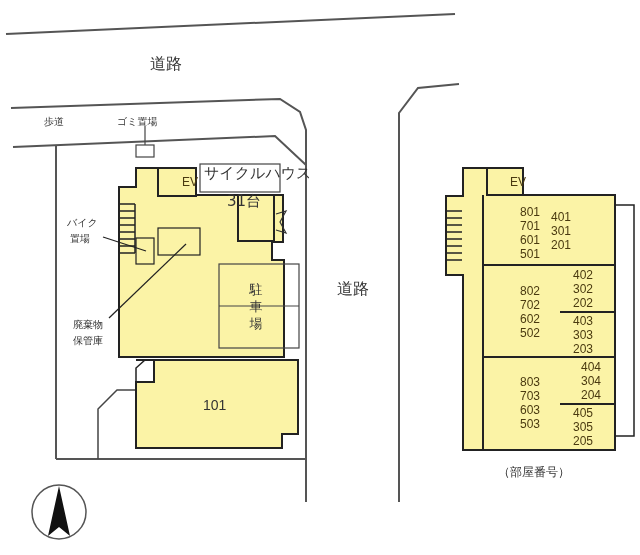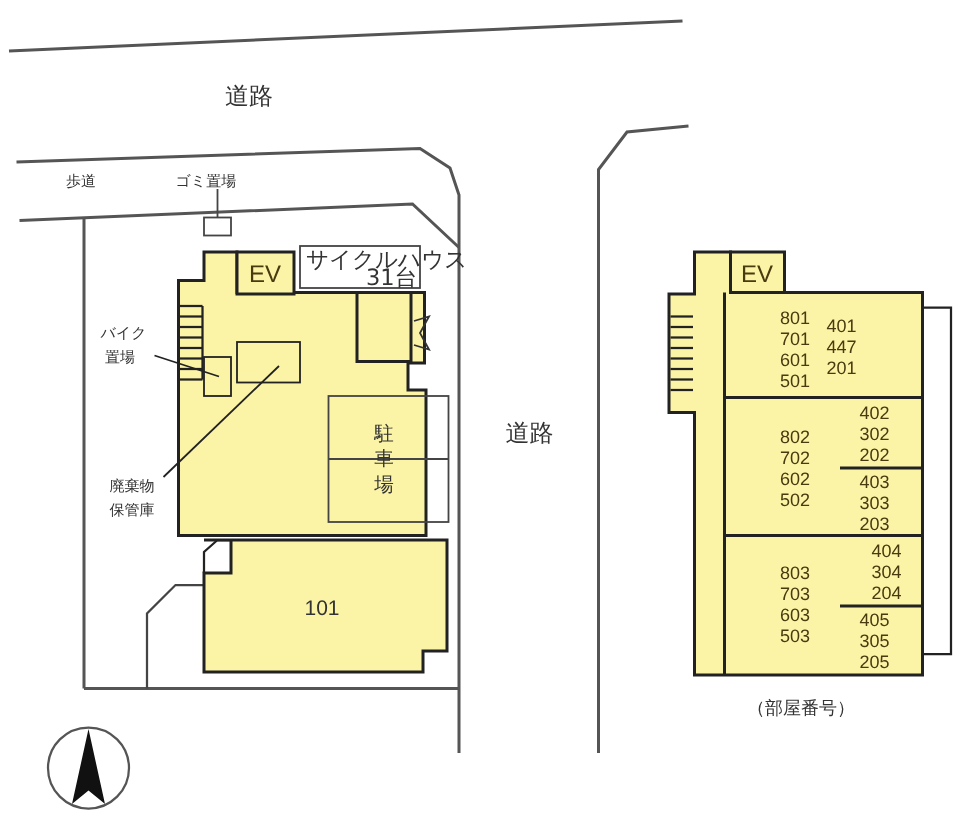--- a/index.html
+++ b/index.html
@@ -4,21 +4,21 @@
 <style>
   html, body { margin:0; padding:0; background:#ffffff; }
   body { width:640px; height:555px; position:relative; overflow:hidden;
          font-family:"DejaVu Sans", "Liberation Sans", sans-serif; color:#333; }
   svg { position:absolute; left:0; top:0; }
   .lbl { position:absolute; white-space:nowrap; line-height:1; color:#333; }
   .lbl-road { font-size:16px; }
   .lbl-sm { font-size:10px; }
   .lbl-xs { font-size:15px; }
   .unit { position:absolute; font-family:Liberation Sans, sans-serif; font-size:12px; line-height:14px; color:#4a3a10; text-align:center; }
-  .ev { position:absolute; font-family:"Liberation Sans", sans-serif; font-size:16px; color:#4a3a10; }
+  .ev { position:absolute; font-family:"Liberation Sans", sans-serif; font-size:12px; color:#4a3a10;margin-left:16px; }
   .big { position:absolute; font-family:"Liberation Sans", sans-serif; font-size:14px; color:#333; }
   .vert { position:absolute; font-size:13px; line-height:17px; width:16px; text-align:center; color:#333; }
 </style>
 </head>
 <body>
 
 <svg width="640" height="555" viewBox="0 0 640 555">
 
   <line x1="6" y1="34" x2="455" y2="14" stroke="#555" stroke-width="2"></line>
 
@@ -93,21 +93,21 @@
     <circle cx="59" cy="512" r="27" fill="#fff" stroke="#555" stroke-width="1.5"></circle>
     <polygon points="59,486 48,536 59,527 70,536" fill="#111"></polygon>
   </g>
 </svg>
 
 <div class="lbl lbl-road" style="left:150px;top:56px;">道路</div>
 <div class="lbl lbl-road" style="left:337px;top:281px;">道路</div>
 <div class="lbl lbl-sm" style="left:44px;top:117px;">歩道</div>
 <div class="lbl lbl-sm" style="left:117px;top:117px;">ゴミ置場</div>
 <div class="lbl lbl-xs" style="left:204px;top:166px;">サイクルハウス</div>
-<div class="lbl lbl-xs" style="left:227px;top:178px;margin-left:17px;">31台</div>
+<div class="lbl lbl-xs" style="left:227px;top:194px;">31台</div>
 <div class="ev" style="left:166px;top:175px;">EV</div>
 <div class="ev" style="left:494px;top:175px;">EV</div>
 <div class="lbl lbl-sm" style="left:67px;top:218px;">バイク</div>
 <div class="lbl lbl-sm" style="left:70px;top:234px;">置場</div>
 <div class="lbl lbl-sm" style="left:73px;top:320px;">廃棄物</div>
 <div class="lbl lbl-sm" style="left:73px;top:336px;">保管庫</div>
 <div class="vert" style="left:248px;top:281px;">
   <div>駐</div>
   <div>車</div>
   <div>場</div>
@@ -116,21 +116,21 @@
 <div class="lbl lbl-sm" style="left:498px;top:466px;font-size:12px;">（部屋番号）</div>
 
 <div class="unit" style="left:520px;top:205px;">
   <div>801</div>
     <div>701</div>
   <div>601</div>
     <div>501</div>
 </div>
 <div class="unit" style="left:551px;top:210px;">
   <div>401</div>
-    <div>447</div>
+    <div>301</div>
   <div>201</div>
 </div>
 <div class="unit" style="left:520px;top:284px;">
   <div>802</div>
     <div>702</div>
   <div>602</div>
     <div>502</div>
 </div>
 <div class="unit" style="left:573px;top:268px;">
   <div>402</div>

